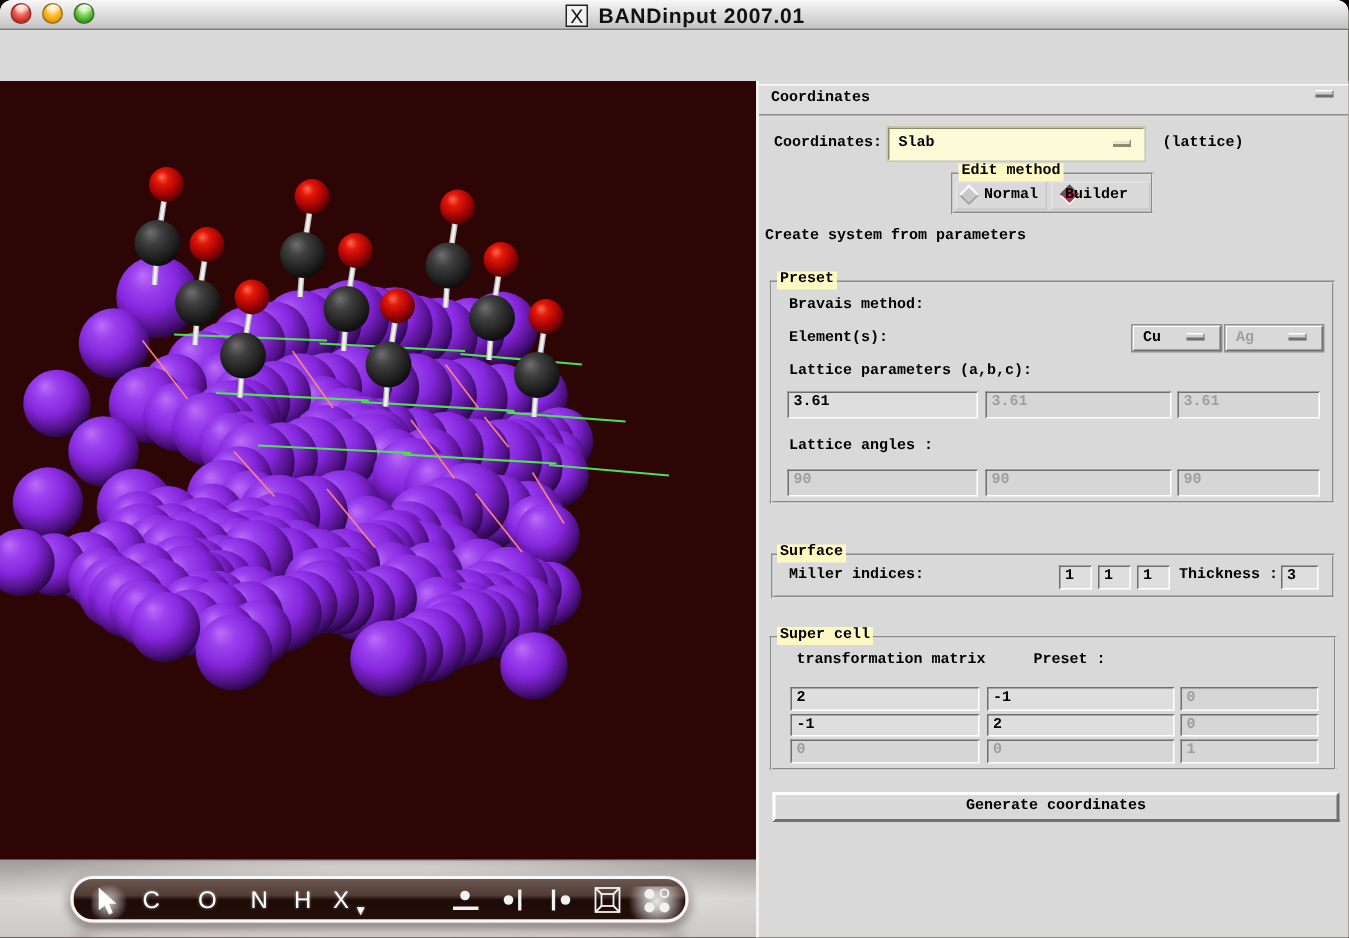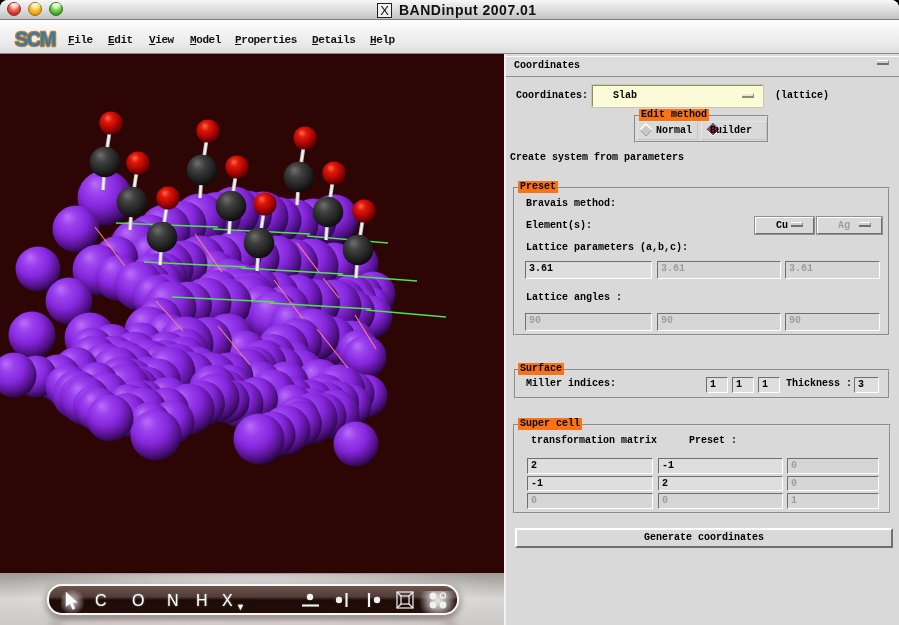--- a/index.html
+++ b/index.html
@@ -11,24 +11,24 @@
 #title{position:absolute;top:3px;left:399px;font:bold 14px/15px "Liberation Sans", sans-serif;color:#111;letter-spacing:0.5px}
 #xicon{position:absolute;left:377px;top:3px;width:15px;height:15px;background:#f2f2f2;border:1px solid #222;color:#111;font:13px/14px "Liberation Sans", sans-serif;text-align:center}
 #menubar{left:0;top:20px;width:899px;height:34px;background:linear-gradient(#fdfdfd,#e9e9e9 75%,#dcdcdc);border-bottom:1px solid #8a8a8a}
 .mitem{position:absolute;top:14px;font:bold 11px/13px "Liberation Mono", monospace;color:#101010;letter-spacing:-0.4px}
 .mitem u{text-decoration:underline}
 #view{left:0;top:54px;width:504px;height:571px;background:#2d0505}
 #panel{left:504px;top:54px;width:429px;height:571px;background:#d9d9d9;border-left:2px solid #f2f2f2}
 .lbl{position:absolute;font:bold 10px/12px "Liberation Mono", monospace;color:#000;letter-spacing:0px;white-space:pre}
 .entry{position:absolute;background:#dedede;border:1px solid;border-color:#6f6f6f #ffffff #ffffff #6f6f6f;font:bold 10px/14px "Liberation Mono", monospace;color:#000;padding-left:3px;white-space:pre}
 .entry.dis{background:#d6d6d6;color:#9e9e9e}
-.combo{position:absolute;background:#d9d9d9;border:1px solid;border-color:#ffffff #6f6f6f #6f6f6f #ffffff;outline:1px solid #909090;font:bold 10px/16px "Liberation Mono", monospace;color:#000;padding-left:20px;white-space:pre}
+.combo{position:absolute;background:#d9d9d9;border:1px solid;border-color:#ffffff #6f6f6f #6f6f6f #ffffff;outline:1px solid #909090;font:bold 10px/16px "Liberation Mono", monospace;color:#000;padding-left:6px;white-space:pre}
 .dash{position:absolute;width:12px;height:5px;background:#cecece;border-top:1px solid #fff;border-bottom:2px solid #6f6f6f;border-right:1px solid #8a8a8a}
 .frame{position:absolute;border:2px groove #dedede}
-.flab{position:absolute;font:bold 10px/12px "Liberation Mono", monospace;background:#f97316;padding:0 2px;white-space:pre}
+.flab{position:absolute;font:bold 10px/12px "Liberation Mono", monospace;background:#fef9c3;padding:0 2px;white-space:pre}
 #hdr{position:absolute;left:0px;top:2px;width:393px;height:21px;background:#dcdcdc;border-top:1px solid #fbfbfb;border-bottom:1px solid #8c8c8c}
 #genbtn{position:absolute;left:9px;top:474px;width:378px;height:20px;background:#d9d9d9;border:2px solid;border-color:#ffffff #6f6f6f #6f6f6f #ffffff;font:bold 10px/16px "Liberation Mono", monospace;text-align:center}
 #pill{position:absolute;left:47px;top:530px;width:412px;height:31px;border-radius:15px;border:2px solid #f8f8f8;background:linear-gradient(#6b5650 0%,#513c36 40%,#1c0b08 52%,#240e0a 100%);box-shadow:0 0 5px rgba(255,255,255,.65),0 2px 7px rgba(40,20,15,.8)}
 .pl{position:absolute;top:6px;font:16px/18px "Liberation Sans", sans-serif;color:#fff;text-shadow:0 0 2px rgba(255,255,255,.5)}
 #grip{position:absolute;right:0;bottom:0;width:16px;height:15px;border-left:1px solid #a8a8a8;border-top:1px solid #a8a8a8;background:#fafafa;background-image:repeating-linear-gradient(135deg,rgba(0,0,0,0) 0 3.2px,#5e5e5e 3.2px 4.4px)}
 </style></head>
 <body>
 <div id="win">
  <div class="ab" id="titlebar">
   <div class="tbtn" style="left:7px;background:radial-gradient(circle at 50% 30%,#ffd8d0 0%,#ee6e62 35%,#d8392c 65%,#901008 100%);border:1px solid #8a3028">
@@ -36,32 +36,20 @@
       </div>
   <div class="tbtn" style="left:28px;background:radial-gradient(circle at 50% 30%,#ffeec8 0%,#fbc02d 40%,#ef9c08 70%,#a06a00 100%);border:1px solid #96701e">
         <i></i>
       </div>
   <div class="tbtn" style="left:49px;background:radial-gradient(circle at 50% 30%,#e0ffd0 0%,#7ed052 40%,#3aa828 70%,#186a10 100%);border:1px solid #3f6e26">
         <i></i>
       </div>
   <div id="xicon">X</div>
       <div id="title">BANDinput 2007.01</div>
  </div>
- <div class="ab" id="menubar">
-      <svg class="ab" style="left:14px;top:9px" width="44" height="22">
-        <text x="1" y="17" font-family="Liberation Sans, sans-serif" font-weight="bold" font-size="20" letter-spacing="-1.5" fill="#2e7dad" stroke="#c87c28" stroke-width="2.4" paint-order="stroke" stroke-linejoin="round">SCM</text>
-      </svg>
-      <div class="mitem" style="left:68px"><u>F</u>ile</div>
-      <div class="mitem" style="left:108px"><u>E</u>dit</div>
-      <div class="mitem" style="left:149px"><u>V</u>iew</div>
-      <div class="mitem" style="left:190px"><u>M</u>odel</div>
-      <div class="mitem" style="left:235px"><u>P</u>roperties</div>
-      <div class="mitem" style="left:312px"><u>D</u>etails</div>
-      <div class="mitem" style="left:370px"><u>H</u>elp</div>
-    </div>
  <div class="ab" id="view">
   <svg width="504" height="571" style="position:absolute;left:0;top:0">
    <defs>
     <radialGradient id="gP" cx="0.42" cy="0.36" fx="0.32" fy="0.24" r="0.66">
      <stop offset="0" stop-color="#bb6ef6"></stop>
             <stop offset="0.25" stop-color="#9a42ee"></stop>
      <stop offset="0.55" stop-color="#8527dd"></stop>
             <stop offset="0.82" stop-color="#531289"></stop>
      <stop offset="1" stop-color="#240640"></stop>
     </radialGradient>

